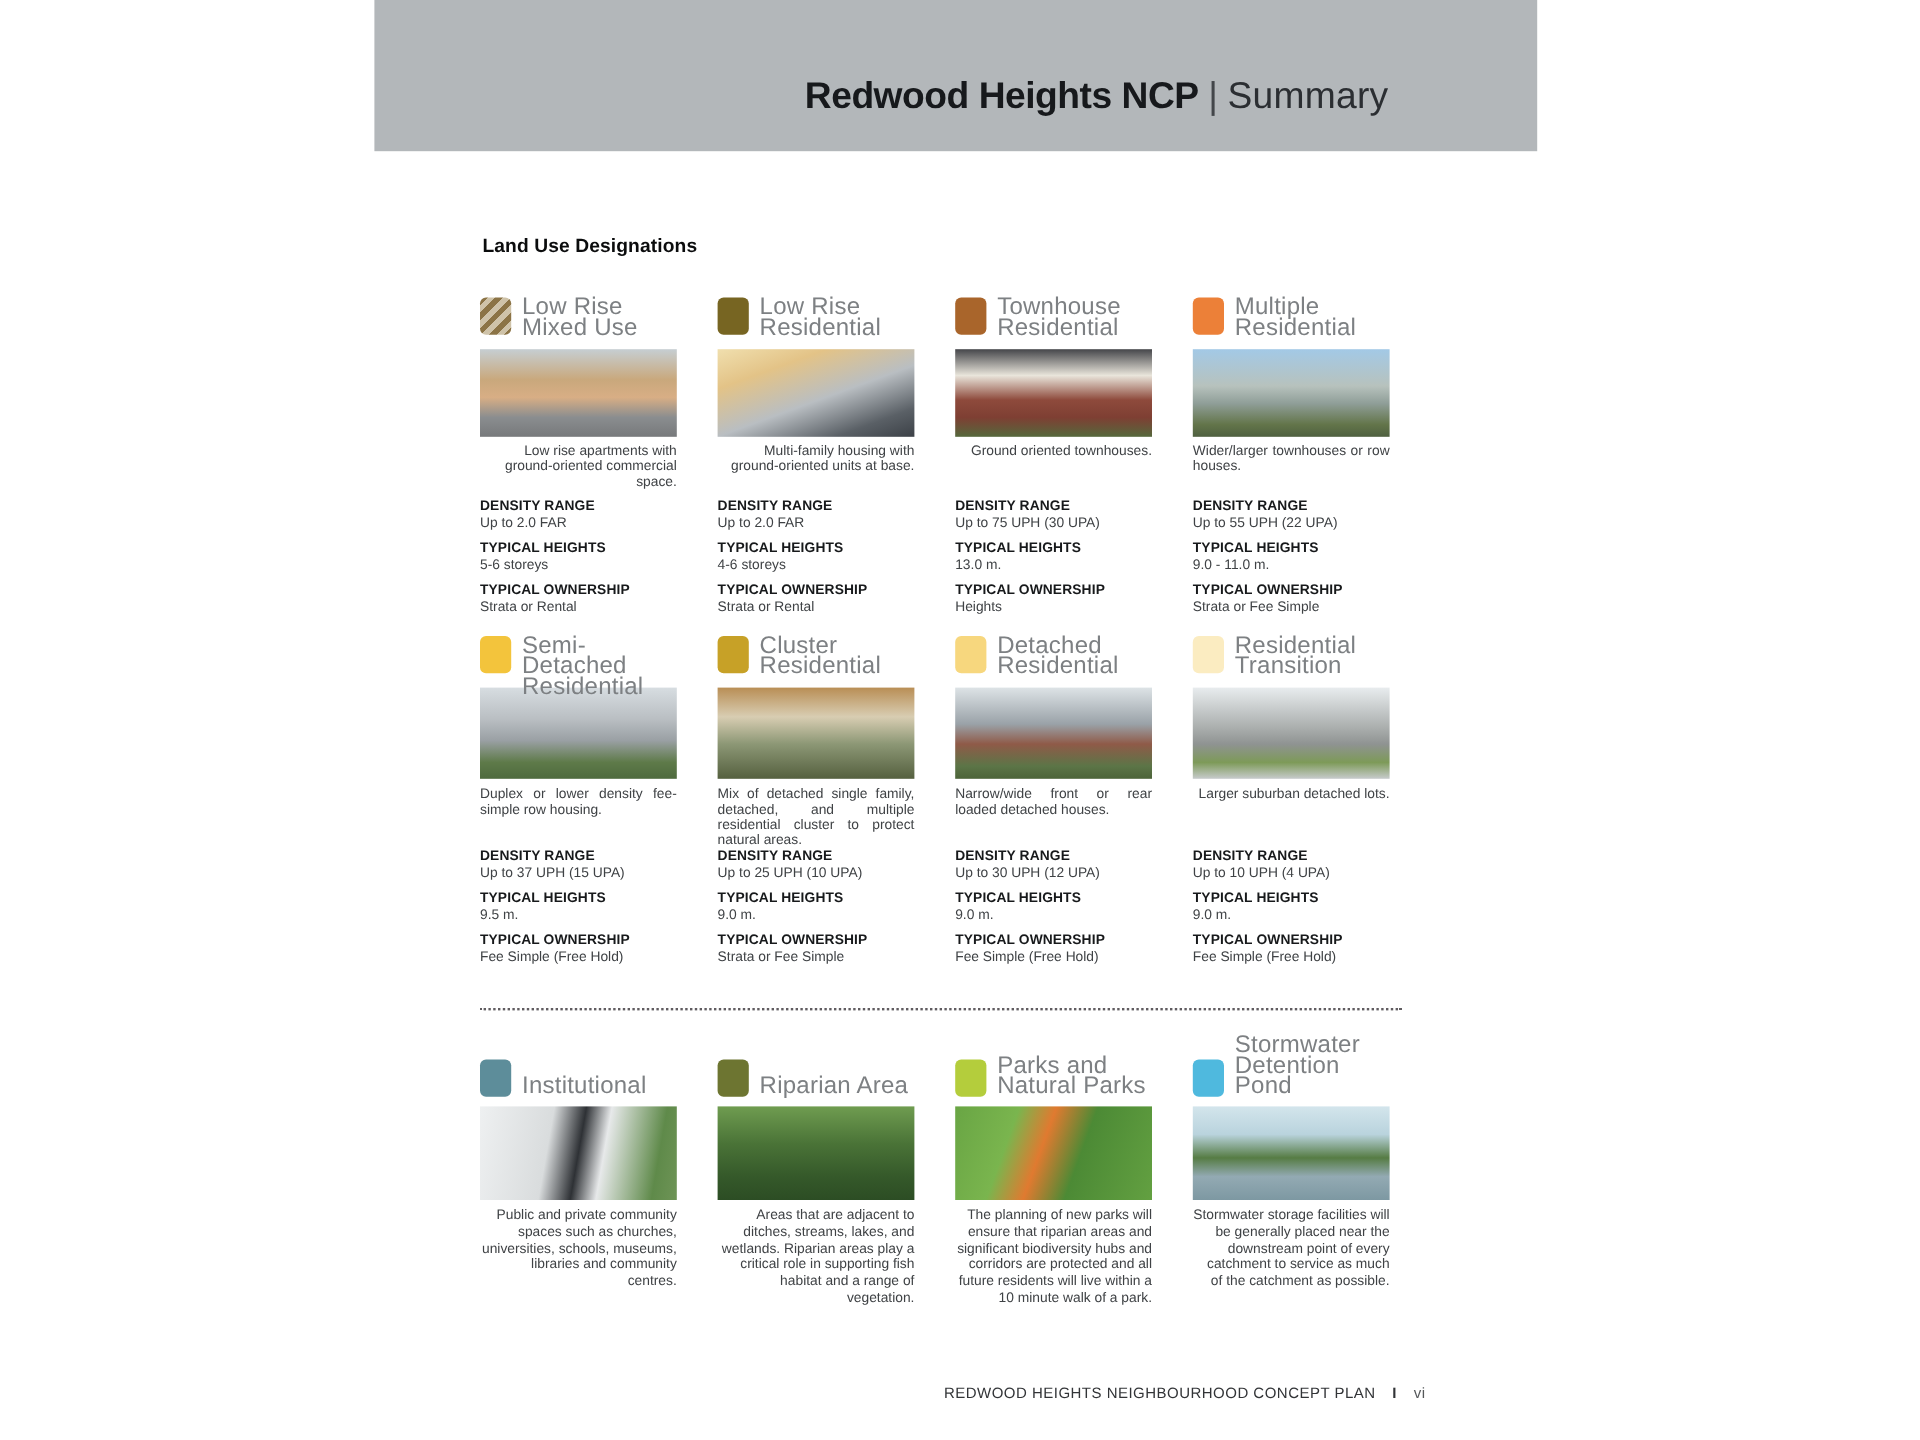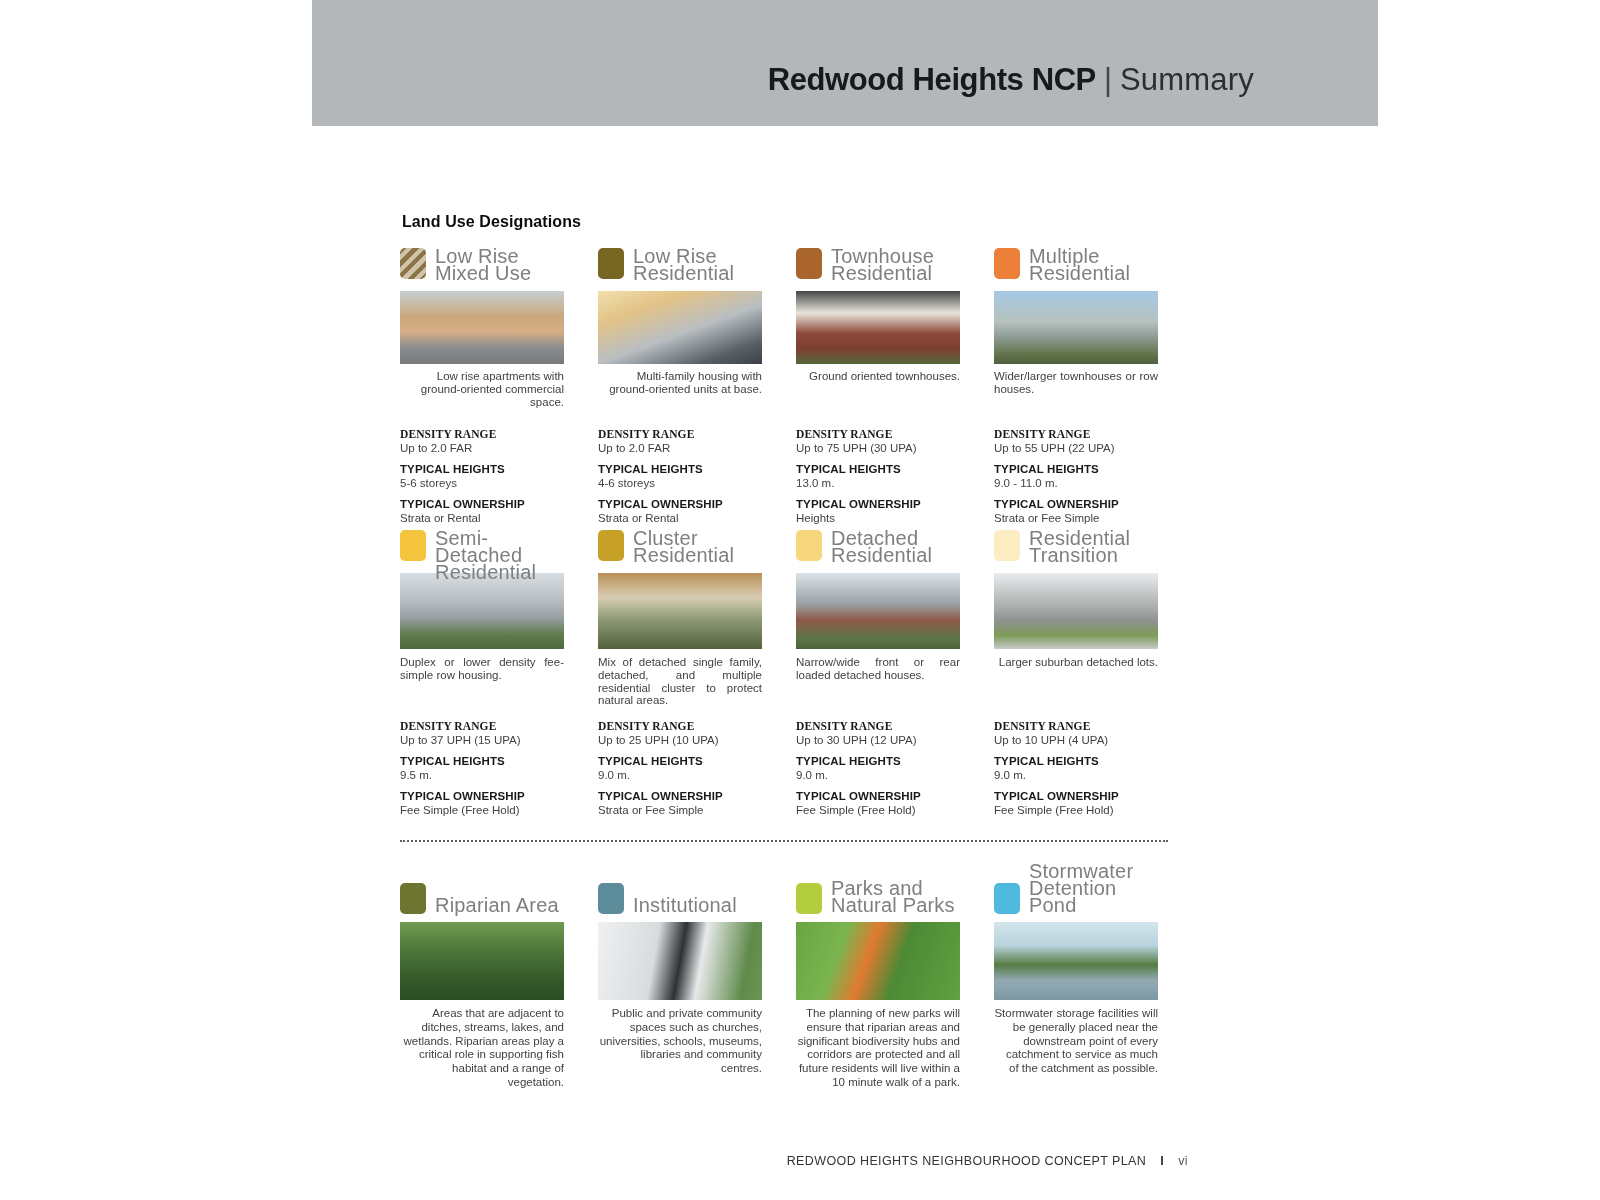--- a/index.html
+++ b/index.html
@@ -7,31 +7,31 @@
   body {
     width: 1600px; height: 1200px;
     background: #ffffff;
     font-family: "Liberation Sans", sans-serif;
     position: relative;
   }
   .page { position: absolute; inset: 0; overflow: hidden; background: #fff; }
 
   
   .band {
-    position: absolute; left: 312px; top: 0; width: 1066px; height: 126px;
+    position: absolute; left: 312px; top: 0; width: 969px; height: 126px;
     text-align: right; padding: 62px 124px 0 0;
   }
   .band-title { font-size: 31px; color: #17191c; white-space: nowrap; }
   .tb { font-weight: bold; letter-spacing: -0.4px; }
   .tsep { font-weight: normal; color: #43464a; margin: 0 8px; }
   .tlight { font-weight: normal; color: #2b2e32; letter-spacing: 0.2px; }
 
   
   .section-title {
-    position: absolute; left: 402px; top: 200px;
+    position: absolute; left: 402px; top: 184px;
     font-size: 16px; font-weight: bold; color: #0b0c0d; letter-spacing: 0.1px;
   }
 
   
   .grid {
     position: absolute; left: 400px; width: 790px;
     display: grid; grid-template-columns: repeat(4, 164px); column-gap: 34px;
   }
   .row1 { top: 248px; }
   .row2 { top: 530px; }
@@ -50,21 +50,21 @@
   .row2 .photo { height: 76px; }
   .row3 .photo { height: 78px; }
 
   .desc { margin: 6px 0 0 0; font-size: 11.5px; line-height: 12.8px; color: #3f4245; text-align: right; }
   .row1 .desc { height: 46px; }
   .row2 .desc { height: 52px; margin-top: 7px; }
   .row3 .desc { margin-top: 7px; line-height: 13.8px; }
   .just { text-align: justify; }
 
   .dlabel { margin-top: 9px; font-size: 11.5px; font-weight: bold; color: #17191b; letter-spacing: 0.1px; }
-  .details .dlabel:first-child { margin-top: 12px; font-family: Liberation Serif, serif; }
+  .details .dlabel:first-child { margin-top: 0; }
   .dvalue { margin-top: 2px; font-size: 11.5px; color: #3f4245; }
 
   .divider {
     position: absolute; left: 400px; top: 840px; width: 768px; height: 0;
     border-top: 2px dotted #605c60;
   }
 
   .footer {
     position: absolute; top: 1154px; right: 412px;
     font-size: 12.5px; color: #323437; letter-spacing: 0.4px; white-space: nowrap;
@@ -264,40 +264,40 @@
       </div>
     </div>
   </div>
 
   <div class="divider"></div>
 
   <div class="grid row3">
 
     <div class="card">
       <div class="card-head">
+        <span class="swatch" style="background-color: rgb(93, 141, 154);"></span>
+        <div class="card-title">
+          <span class="tl">Institutional</span>
+          <span class="tl"></span>
+        </div>
+      </div>
+      <div class="photo p9"></div>
+      <p class="desc">Public and private community spaces such as churches, universities, schools, museums, libraries and community centres.</p>
+    </div>
+
+    <div class="card">
+      <div class="card-head">
         <span class="swatch" style="background-color: rgb(109, 117, 49);"></span>
         <div class="card-title">
           <span class="tl">Riparian Area</span>
           <span class="tl"></span>
         </div>
       </div>
       <div class="photo p10"></div>
       <p class="desc">Areas that are adjacent to ditches, streams, lakes, and wetlands. Riparian areas play a critical role in supporting fish habitat and a range of vegetation.</p>
-    </div>
-
-    <div class="card">
-      <div class="card-head">
-        <span class="swatch" style="background-color: rgb(93, 141, 154);"></span>
-        <div class="card-title">
-          <span class="tl">Institutional</span>
-          <span class="tl"></span>
-        </div>
-      </div>
-      <div class="photo p9"></div>
-      <p class="desc">Public and private community spaces such as churches, universities, schools, museums, libraries and community centres.</p>
     </div>
 
     <div class="card">
       <div class="card-head">
         <span class="swatch" style="background-color: rgb(180, 205, 60);"></span>
         <div class="card-title">
           <span class="tl">Parks and</span>
           <span class="tl">Natural Parks</span>
         </div>
       </div>

